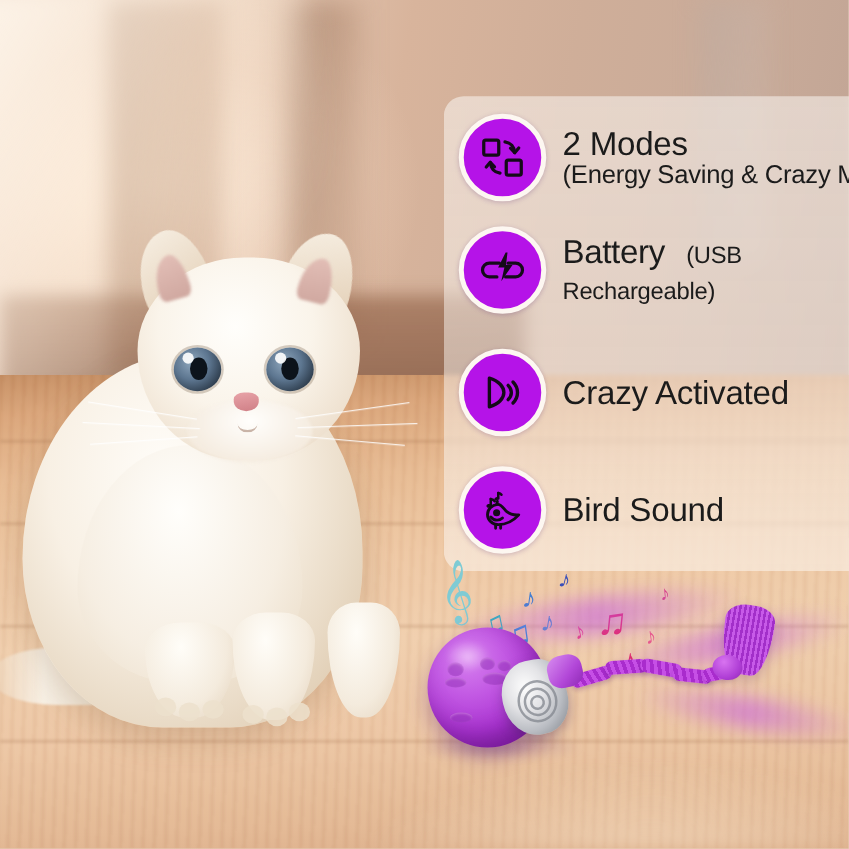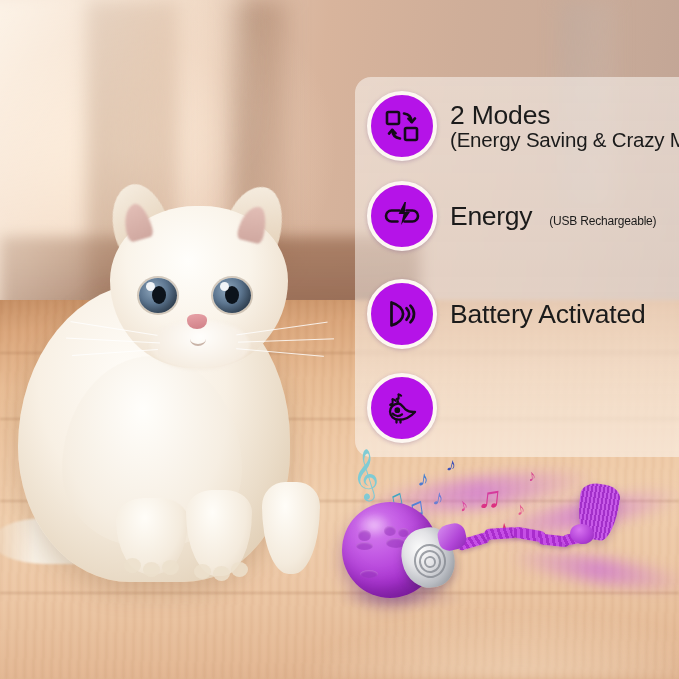--- a/index.html
+++ b/index.html
@@ -149,21 +149,21 @@
     border:4px solid #fdf7f1;
     box-shadow:0 1px 4px rgba(80,30,110,.25);
     display:flex;align-items:center;justify-content:center;
     margin-left:12px;
   }
   .badge svg{display:block;}
   .ftext{margin-left:13px;color:#1b1b1b;}
   .fmain{font-size:26.5px;line-height:1.07;letter-spacing:-.2px;white-space:nowrap;}
   .fsub{font-size:20.5px;line-height:1.1;letter-spacing:-.2px;white-space:nowrap;}
   .fmain-wrap{font-size:26.5px;line-height:1.08;letter-spacing:-.3px;}
-  .inline-sub{font-size:12px;letter-spacing:-.2px;}
+  .inline-sub{font-size:19px;letter-spacing:-.2px;}
 
   
   .note{position:absolute;font-size:26px;line-height:1;user-select:none;}
 
   
   .product{position:absolute;left:330px;top:440px;width:349px;height:200px;}
   .motion-blur{
     position:absolute;border-radius:50%;
     background:linear-gradient(90deg,rgba(196,86,226,0),rgba(196,86,226,.55),rgba(196,86,226,0));
     filter:blur(7px);
@@ -290,56 +290,59 @@
     <div class="feature f2">
       <div class="badge">
         <svg width="38" height="38" viewBox="0 0 38 38" fill="none" stroke="#140a18" stroke-width="2.6" stroke-linecap="round" stroke-linejoin="round">
           <path d="M16.5 13.5H8.5a5.5 5.5 0 0 0 0 11h6"></path>
           <path d="M21.5 24.5h8a5.5 5.5 0 0 0 0-11h-6"></path>
           <path d="M21.5 5l-6 12h5l-2.5 11 9-13h-5.2L23 5z" fill="#140a18" stroke="none"></path>
         </svg>
       </div>
       <div class="ftext">
         <div class="fmain-wrap">
-          <span>Energy</span>
+          <span>Battery</span>
           <span class="inline-sub" style="margin-left:10px">(USB Rechargeable)</span>
         </div>
       </div>
     </div>
 
     <div class="feature f3">
       <div class="badge">
         <svg width="38" height="38" viewBox="0 0 38 38" fill="none" stroke="#140a18" stroke-width="2.7" stroke-linecap="round" stroke-linejoin="round">
           <path d="M8.5 7.5v23c7.6-2.2 11.6-7 11.6-11.5S16.1 9.7 8.5 7.5z"></path>
           <path d="M23.5 13.3c1.7 1.7 2.6 3.7 2.6 5.7s-.9 4-2.6 5.7"></path>
           <path d="M27.4 10.6c2.4 2.4 3.6 5.3 3.6 8.4s-1.2 6-3.6 8.4"></path>
           <path d="M31.3 8.2c3 3 4.5 6.8 4.5 10.8s-1.5 7.8-4.5 10.8" opacity="0"></path>
         </svg>
       </div>
       <div class="ftext">
-        <div class="fmain">Battery Activated</div>
+        <div class="fmain">Crazy Activated</div>
       </div>
     </div>
 
     <div class="feature f4">
       <div class="badge">
         <svg width="38" height="38" viewBox="0 0 38 38" fill="none" stroke="#140a18" stroke-width="2.3" stroke-linecap="round" stroke-linejoin="round">
           <path d="M15 14.5c-4.6.4-8 3.9-8 8.1 0 4.5 3.9 8.1 8.7 8.1 6.4 0 11.6-2.6 16.3-7.8-4 .3-6.8-.3-9.6-2.6-2-1.7-4.2-6-7.4-5.8z"></path>
           <circle cx="14.3" cy="21.2" r="1.7" fill="#140a18"></circle>
           <path d="M9.6 24.6c1.3 1.6 3 2.5 5 2.5 1.7 0 3.2-.6 4.4-1.7"></path>
           <path d="M13.5 31v2.6M17.5 31v2.6"></path>
           <path d="M14.4 14.6l.5-2.4"></path>
           <path d="M9.6 10.2v5.2" stroke-width="2"></path>
           <ellipse cx="8" cy="15.7" rx="1.9" ry="1.5" fill="#140a18" stroke="none" transform="rotate(-18 8 15.7)"></ellipse>
           <path d="M9.6 10.2c1.6.3 2.6.9 3.2 1.8" stroke-width="2"></path>
           <path d="M15.6 5.4v4.4" stroke-width="2"></path>
           <ellipse cx="14.2" cy="10" rx="1.7" ry="1.3" fill="#140a18" stroke="none" transform="rotate(-18 14.2 10)"></ellipse>
           <path d="M15.6 5.4c1.3.2 2.1.7 2.6 1.4" stroke-width="2"></path>
         </svg>
       </div>
+      <div class="ftext">
+        <div class="fmain">Bird Sound</div>
+      </div>
     </div>
   </div>
 
   <div id="notes-layer">
       <span class="note" style="left: 352px; top: 452px; color: rgb(127, 203, 212); font-size: 44px; transform: rotate(-6deg);">𝄞</span>
       <span class="note" style="left: 386px; top: 487px; color: rgb(47, 179, 189); font-size: 25px; transform: rotate(-12deg);">♫</span>
       <span class="note" style="left: 418px; top: 468px; color: rgb(63, 127, 208); font-size: 22px; transform: rotate(8deg);">♪</span>
       <span class="note" style="left: 404px; top: 494px; color: rgb(46, 143, 216); font-size: 29px; transform: rotate(-8deg);">♫</span>
       <span class="note" style="left: 447px; top: 455px; color: rgb(58, 79, 184); font-size: 19px; transform: rotate(14deg);">♪</span>
       <span class="note" style="left: 372px; top: 509px; color: rgb(47, 168, 160); font-size: 20px; transform: rotate(-16deg);">♪</span>

